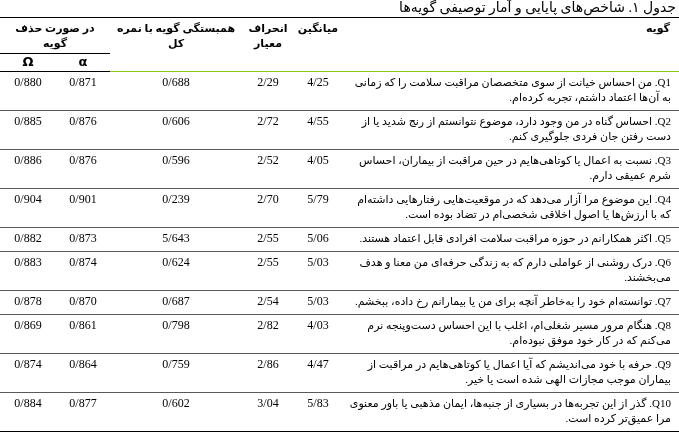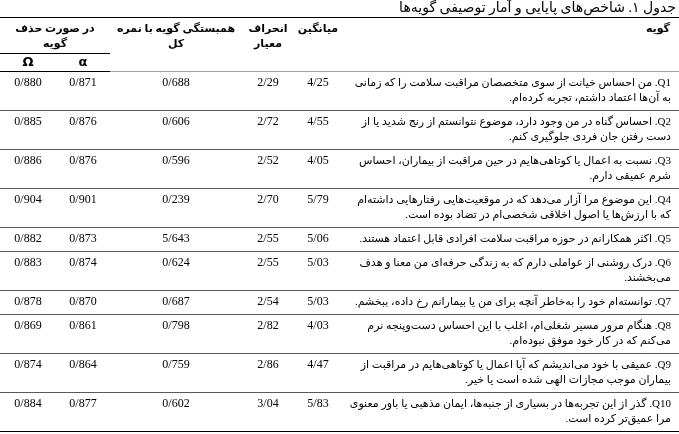--- a/index.html
+++ b/index.html
@@ -182,21 +182,21 @@
       </tr>
       <tr>
         <td class="item">Q8. هنگام مرور مسیر شغلی‌ام، اغلب با این احساس دست‌وپنجه نرم می‌کنم که در کار خود موفق نبوده‌ام.</td>
         <td class="num">4/03</td>
         <td class="num">2/82</td>
         <td class="num">0/798</td>
         <td class="num">0/861</td>
         <td class="num">0/869</td>
       </tr>
       <tr>
-        <td class="item">Q9. عمیقی با خود می‌اندیشم که آیا اعمال یا کوتاهی‌هایم در مراقبت از بیماران موجب مجازات الهی شده است یا خیر.</td>
+        <td class="item">Q9. حرفه با خود می‌اندیشم که آیا اعمال یا کوتاهی‌هایم در مراقبت از بیماران موجب مجازات الهی شده است یا خیر.</td>
         <td class="num">4/47</td>
         <td class="num">2/86</td>
         <td class="num">0/759</td>
         <td class="num">0/864</td>
         <td class="num">0/874</td>
       </tr>
       <tr>
         <td class="item">Q10. گذر از این تجربه‌ها در بسیاری از جنبه‌ها، ایمان مذهبی یا باور معنوی مرا عمیق‌تر کرده است.</td>
         <td class="num">5/83</td>
         <td class="num">3/04</td>

